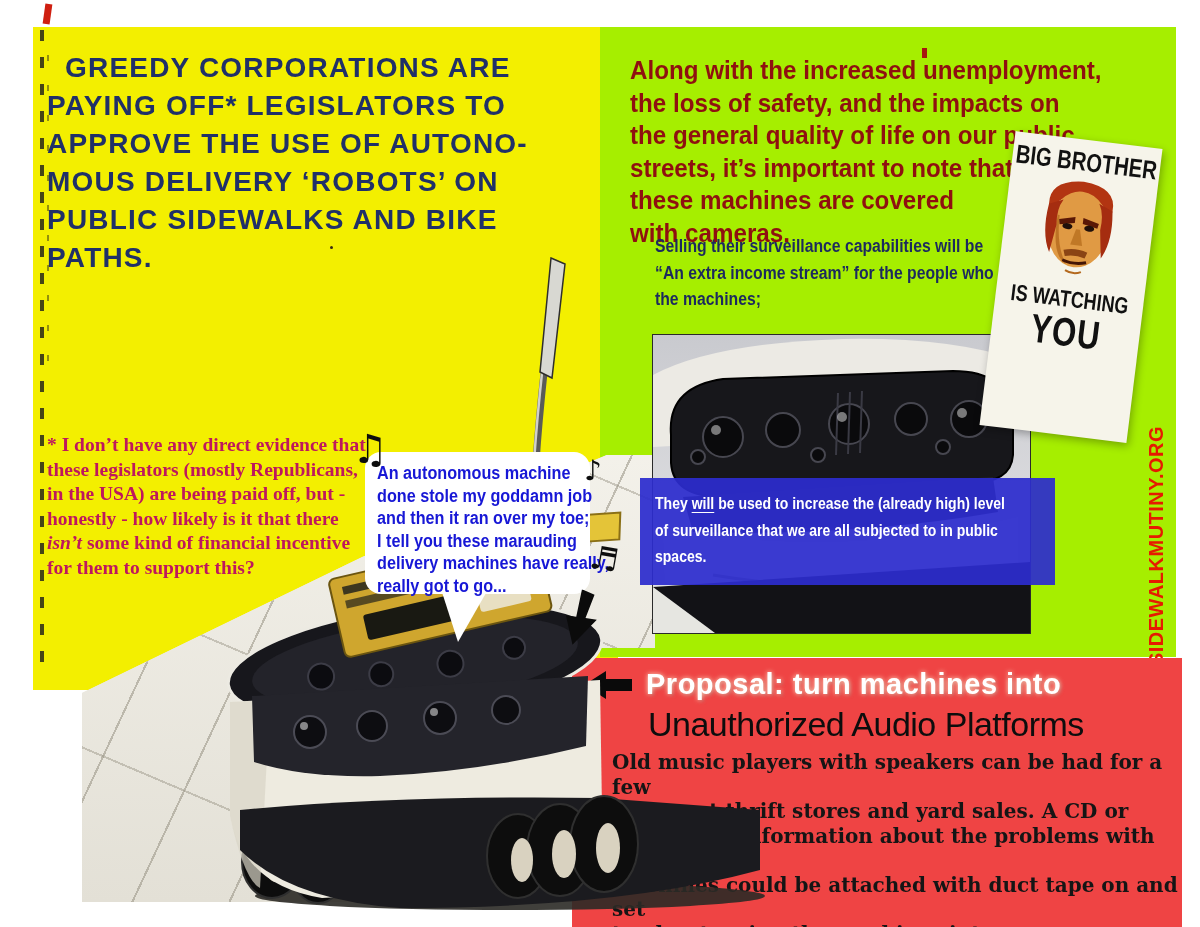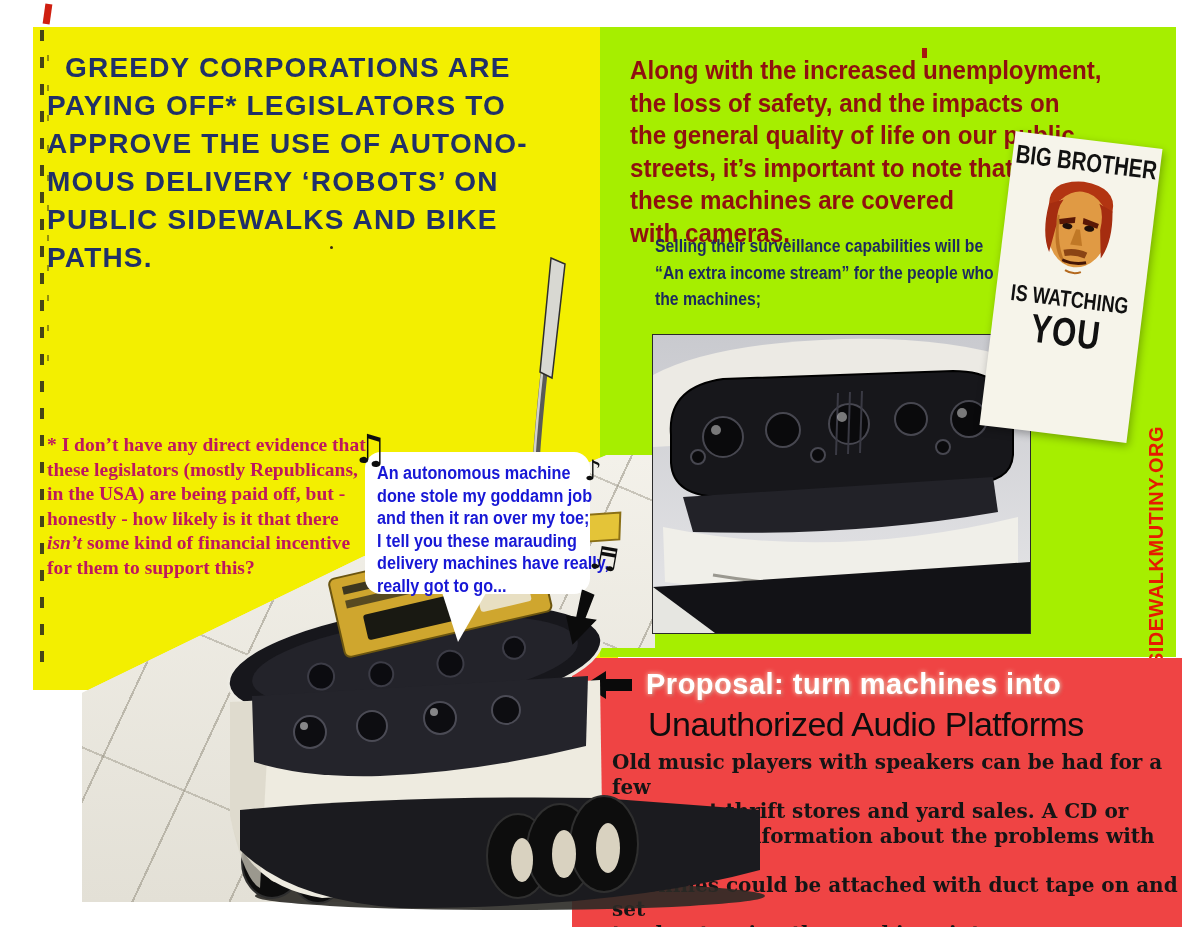--- a/index.html
+++ b/index.html
@@ -153,20 +153,25 @@
         <circle cx="189" cy="82" r="5"></circle>
         <circle cx="309" cy="78" r="5"></circle>
     </g>
     <path d="M30 162 L340 142 L345 177 Q200 202 40 197 Z" fill="#222228"></path>
     <path d="M10 192 Q180 227 365 182 L365 242 Q200 272 12 247 Z" fill="#f0efe9"></path>
     <path d="M60 240 Q200 264 340 232" stroke="#9a9890" stroke-width="3" fill="none"></path>
     <path d="M0 252 L377 227 L377 298 L0 298 Z" fill="#121216"></path>
     <path d="M0 252 L62 298 L0 298 Z" fill="#e6e6e1"></path>
   </svg>
 
+  <div class="abs blue-caption">
+    <span class="blue-caption-text"><span>They </span><span class="u-will">will</span><span> be used to increase the (already high) level
+of surveillance that we are all subjected to in public
+spaces.</span></span>
+  </div>
 
   <div class="abs bb-poster">
     <div class="bb-line bb-l1">BIG BROTHER</div>
     <svg class="bb-face" width="100" height="108" viewBox="0 0 100 108">
       <path d="M18 30 Q16 6 50 4 Q84 6 82 30 L80 44 Q78 20 50 18 Q22 20 20 44 Z" fill="#b23512"></path>
       <ellipse cx="50" cy="52" rx="30" ry="38" fill="#e09a44"></ellipse>
       <path d="M28 40 Q26 80 42 88 Q30 70 30 40 Z" fill="#b4691e" opacity=".8"></path>
       <path d="M18 30 Q14 60 24 78 L28 50 Q26 34 32 24 Z" fill="#a52d10"></path>
       <path d="M82 30 Q86 60 76 78 L72 50 Q74 34 68 24 Z" fill="#a52d10"></path>
       <path d="M30 44 L46 40 L46 46 L31 49 Z" fill="#5a1806"></path>

